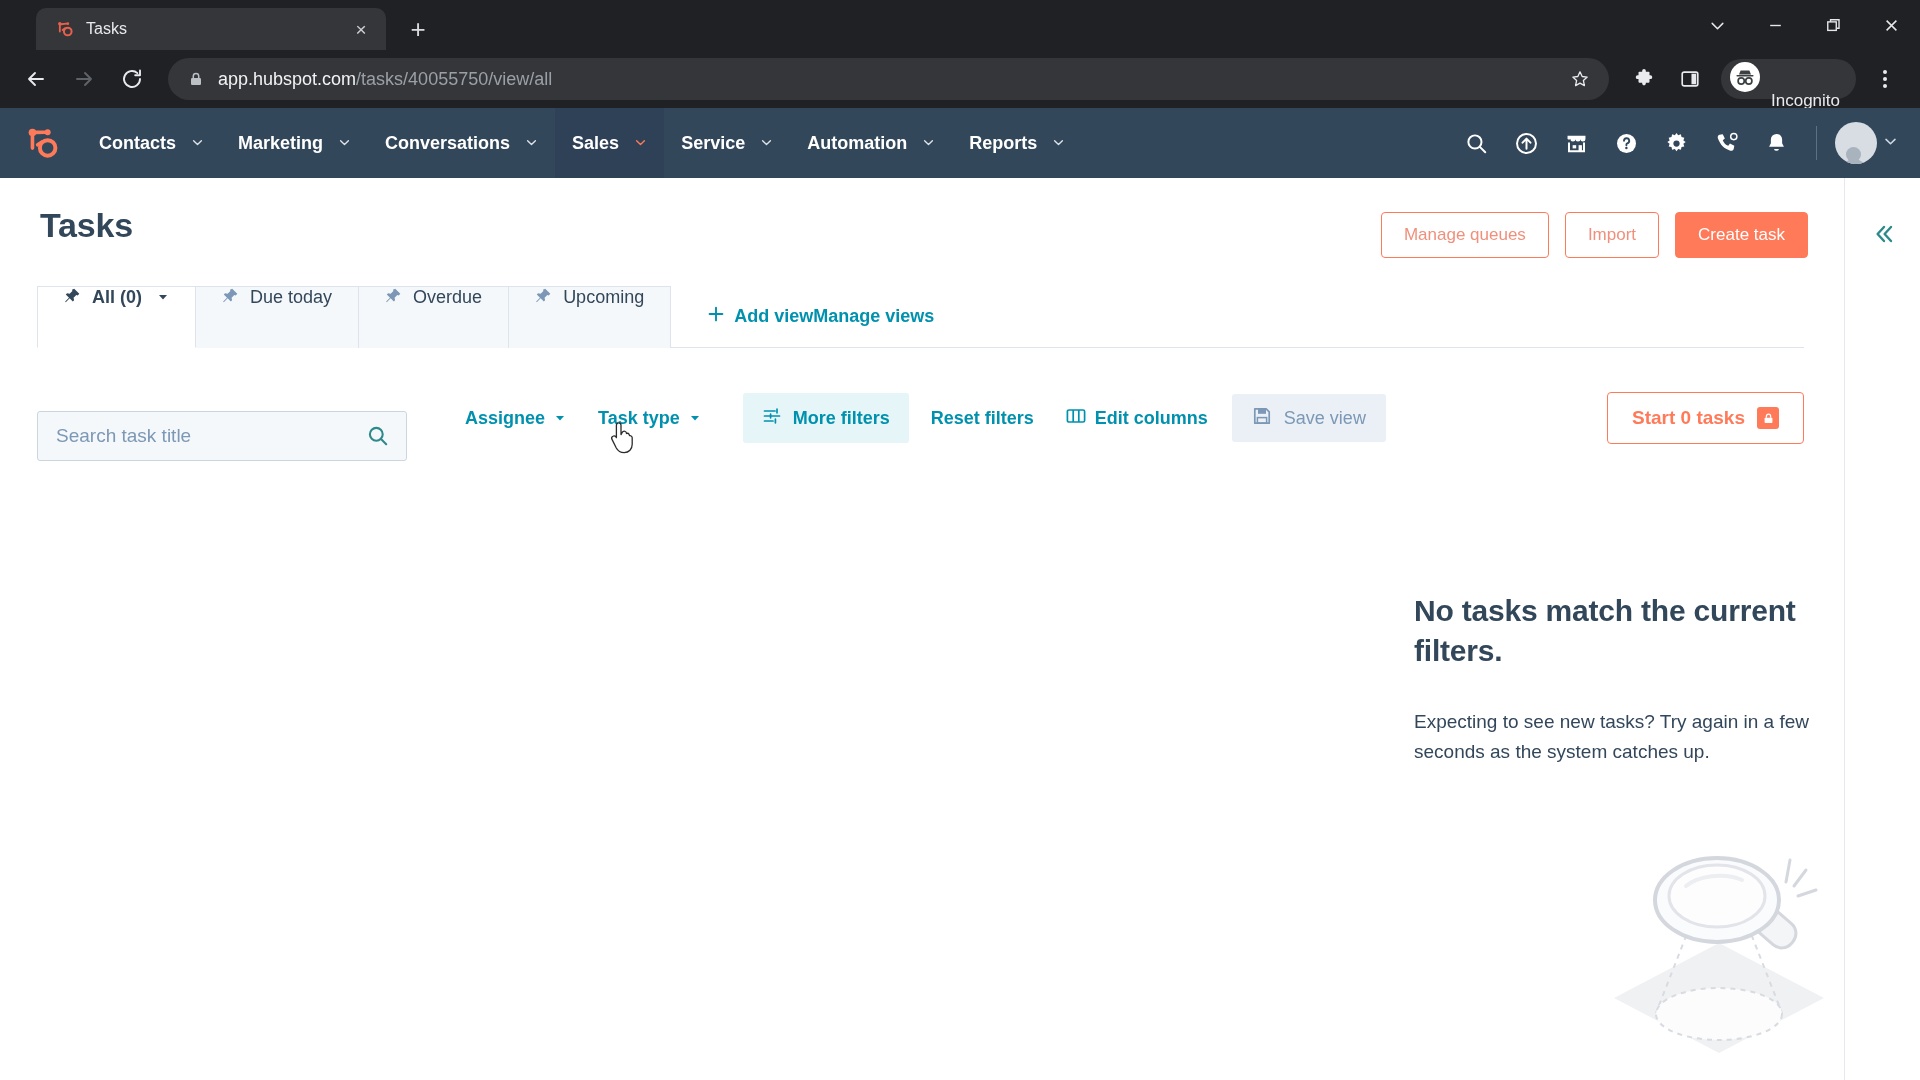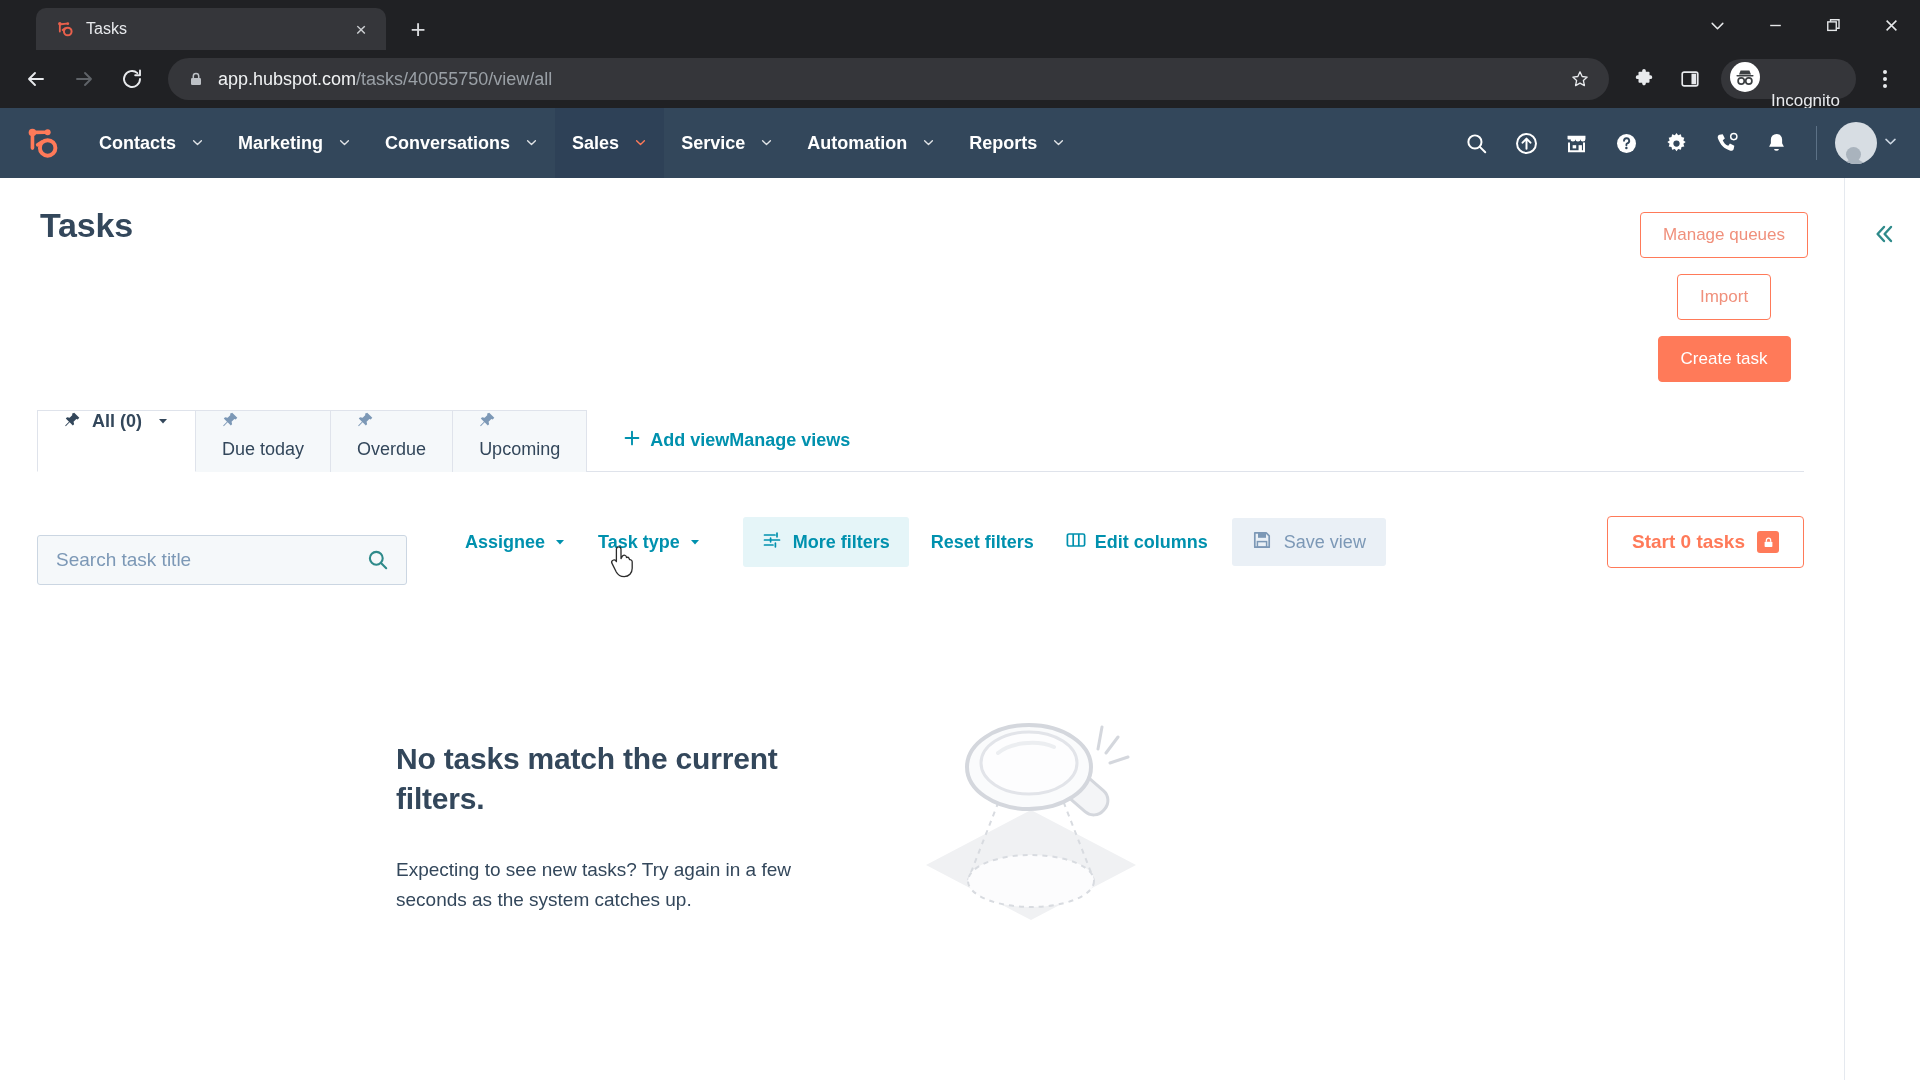--- a/index.html
+++ b/index.html
@@ -116,40 +116,40 @@
   .page-rail {
     width: 76px; flex: 0 0 76px; background: #fff; border-left: 1px solid #e5e9ef;
     display: flex; align-items: flex-start; justify-content: center; padding-top: 34px;
   }
   .rail-btn { width: 44px; height: 44px; display: flex; align-items: center; justify-content: center; color: #2e8a8a; }
 
   .page-header {
     padding: 28px 36px 0 40px; display: flex; align-items: flex-start; justify-content: space-between;
   }
   .page-title { font-size: 34px; font-weight: bold; color: #33475b; letter-spacing: -.2px; }
-  .header-actions { display: flex; align-items: center; gap: 16px; padding-top: 6px; flex-direction: column; }
+  .header-actions { display: flex; align-items: center; gap: 16px; padding-top: 6px; }
   .btn {
     height: 46px; border-radius: 4px; padding: 0 22px; font-size: 17px;
     display: inline-flex; align-items: center; justify-content: center; white-space: nowrap;
   }
   .btn-outline { border: 1px solid #ff7a59; color: #ff7a59; background: #fff; }
   .btn-outline.muted { color: #f0907c; }
   .btn-primary { background: #ff7a59; color: #fff; border: 1px solid #ff7a59; }
 
   .tabs-row {
     margin: 27px 40px 0 37px; display: flex; align-items: flex-end;
     border-bottom: 1px solid #dfe3eb; padding-left: 0;
   }
   .view-tab {
     height: 62px; display: flex; align-items: flex-start; gap: 11px; padding: 0 26px;
     font-size: 18px; color: #33475b; background: #f5f8fa;
     border: 1px solid #dfe3eb; border-bottom: none; margin-bottom: -1px;
     position: relative;
   }
-  .view-tab + .view-tab { border-left: none; flex-direction: column; }
+  .view-tab + .view-tab { border-left: none; }
   .view-tab.active { background: #fff; font-weight: bold; border-bottom: 1px solid #fff; }
   .view-tab .pin { color: #7c98b6; display: flex; }
   .view-tab.active .pin { color: #33475b; }
   .view-tab .caret { margin-left: 4px; }
   .views-links { display: flex; align-items: center; padding: 0 0 0 36px; height: 62px; }
   .link-teal {
     color: #0091ae; font-size: 18px; font-weight: bold; display: inline-flex;
     align-items: center; gap: 9px; white-space: nowrap;
   }
 
@@ -184,21 +184,21 @@
     border-radius: 4px; background: #fff;
   }
   .lock-badge {
     width: 22px; height: 22px; border-radius: 3px; background: #ff7a59;
     display: inline-flex; align-items: center; justify-content: center;
   }
   .spacer { flex: 1; }
 
   
   .empty-state {
-    display: flex; align-items: center; gap: 80px; padding: 130px 0 0 396px;
+    display: flex; align-items: flex-end; gap: 80px; padding: 130px 0 0 396px; flex-direction: column;
   }
   .empty-text { width: 430px; }
   .empty-title {
     font-size: 30px; font-weight: bold; color: #33475b; line-height: 1.33;
     letter-spacing: -.2px; margin-bottom: 36px;
   }
   .empty-sub { font-size: 19px; color: #33475b; line-height: 1.6; }
 </style>
 </head>
 <body>

